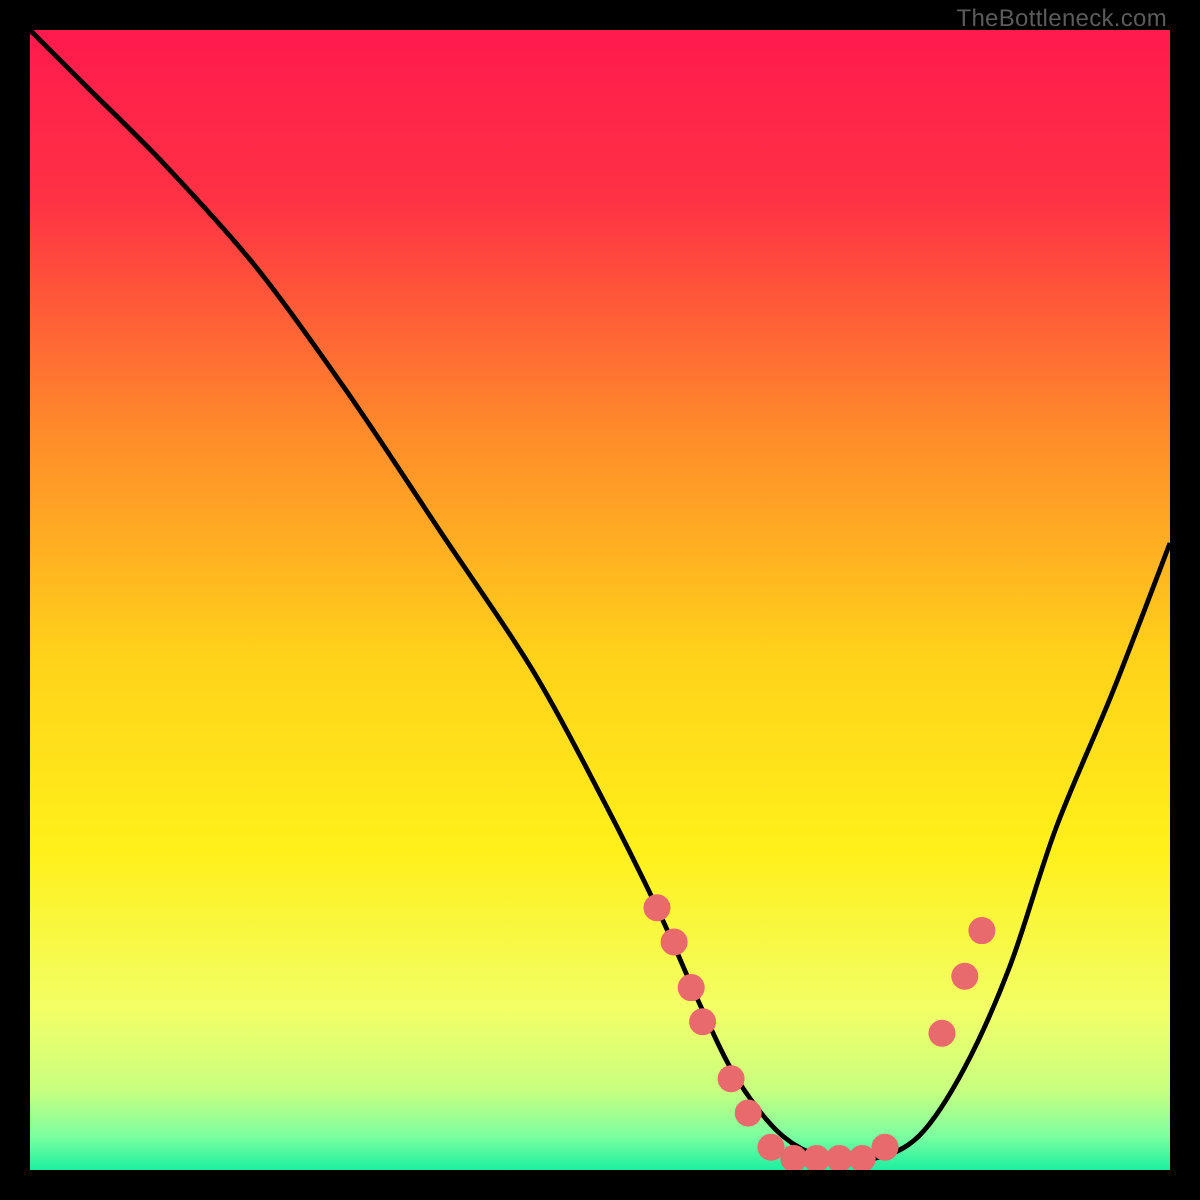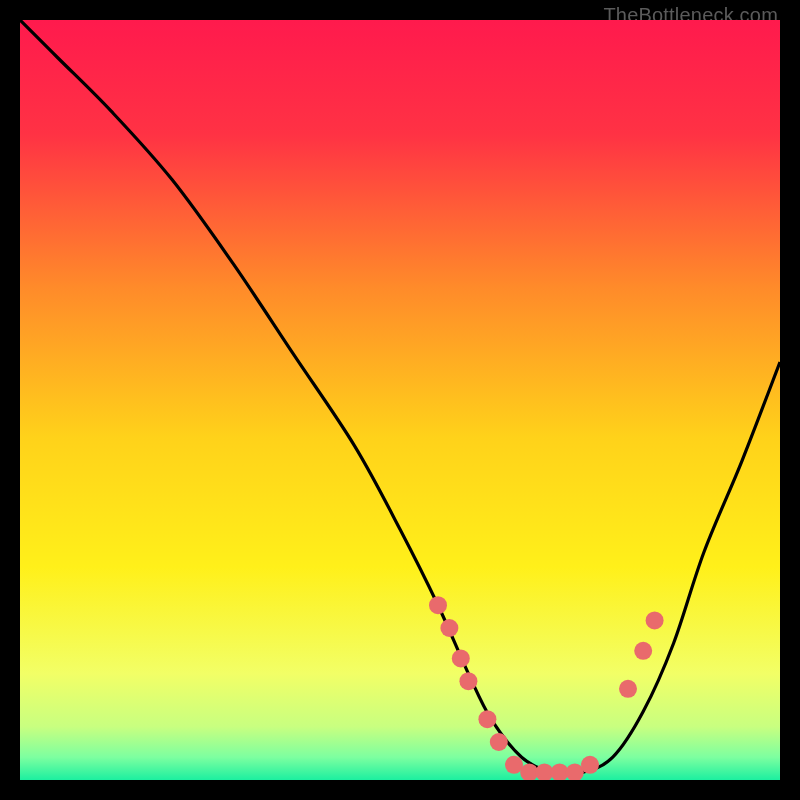--- a/index.html
+++ b/index.html
@@ -22,21 +22,21 @@
     left: 0;
     top: 0;
     width: 760px;
     height: 760px;
   }
   .attribution {
     position: absolute;
     top: 4px;
     right: 22px;
     font-family: Arial, Helvetica, sans-serif;
-    font-size: 20px;
+    font-size: 16px;
     font-weight: 500;
     color: #5b5b5b;
     letter-spacing: 0.2px;
   }
   svg {
     display: block;
   }
 </style>
 </head>
 <body>

